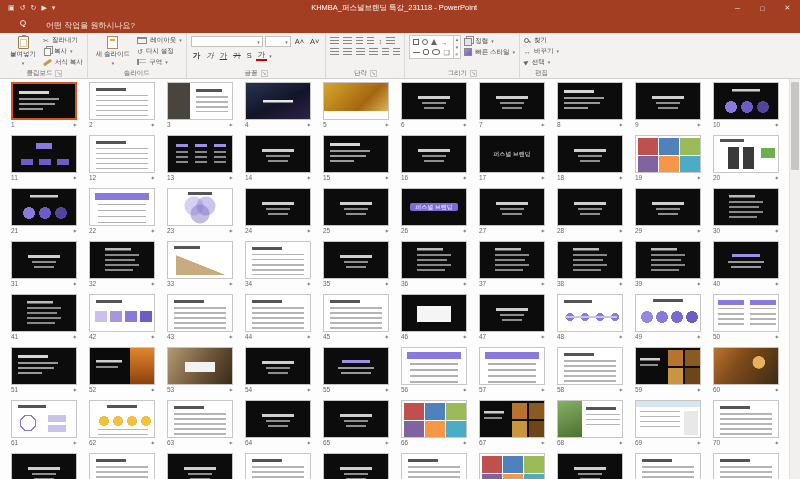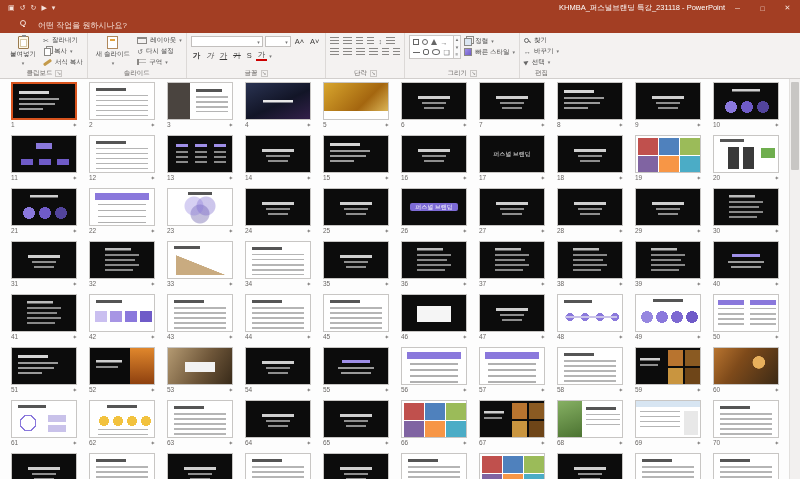--- a/index.html
+++ b/index.html
@@ -4,31 +4,31 @@
 <style>
   * { box-sizing: border-box; margin: 0; padding: 0; }
   html,body { width:800px; height:479px; overflow:hidden; }
   body { font-family:"Liberation Sans","DejaVu Sans",sans-serif; background:#fdfdfd; }
   .app { position:relative; width:800px; height:479px; background:#fdfdfd; overflow:hidden; }
 
   
   .titlebar { height:16px; background:#a33e23; color:#fff; display:flex; align-items:center; font-size:7.5px; }
   .qat { display:flex; align-items:center; gap:5px; padding:0 8px; font-size:7px; color:#f6e3dc; }
   .qat span { cursor:default; }
-  .win-title { flex:1; text-align:right; white-space:nowrap; overflow:hidden; text-overflow:ellipsis; color:#fff; }
+  .win-title { flex:1; text-align:center; white-space:nowrap; overflow:hidden; text-overflow:ellipsis; color:#fff; }
   .win-controls { display:flex; height:16px; }
   .win-controls span { width:25px; display:flex; align-items:center; justify-content:center; font-size:7px; color:#f6e3dc; }
 
   
   .tabrow { height:17px; background:#a33e23; display:flex; align-items:flex-end; font-size:8px; }
   .tabs { display:flex; align-items:flex-end; padding-left:4px; }
   .tab { padding:3px 8px 2px; color:#f3dbd2; white-space:nowrap; }
   .tab.file { background:#872e14; color:#fff; padding:3px 12px 2px; }
   .tab.selected { background:#f4f2f1; color:#a33e23; border-radius:2px 2px 0 0; }
-  .tellme { display:flex; gap:12px; color:#f3dbd2; padding:3px 8px 2px; margin-left:12px; white-space:nowrap; }
+  .tellme { display:flex; gap:20px; color:#f3dbd2; padding:3px 8px 2px; margin-left:12px; white-space:nowrap; }
   .bulb { width:6px; height:6px; border:1px solid #f3dbd2; border-radius:50%; display:inline-block; position:relative; }
   .bulb::after { content:""; position:absolute; left:1.5px; bottom:-2px; width:2px; height:1.5px; background:#f3dbd2; }
 
   
   .ribbon { height:46px; background:#f4f2f1; border-bottom:1px solid #d2cfcd; display:flex; align-items:stretch; padding:0 2px; }
   .group { display:flex; flex-direction:column; border-right:1px solid #dcd9d7; padding:2px 4px 0; position:relative; }
   .group-body { flex:1; display:flex; gap:3px; align-items:flex-start; }
   .group-label { height:10px; font-size:6.5px; color:#6a6765; display:flex; align-items:center; justify-content:center; gap:3px; }
   .launcher { font-size:5.5px; color:#8a8885; border:1px solid #c9c6c4; width:7px; height:7px; line-height:5px; text-align:center; }
   .btn-big { display:flex; flex-direction:column; align-items:center; justify-content:flex-start; gap:1px; font-size:6.5px; color:#444; padding:1px 4px; }

